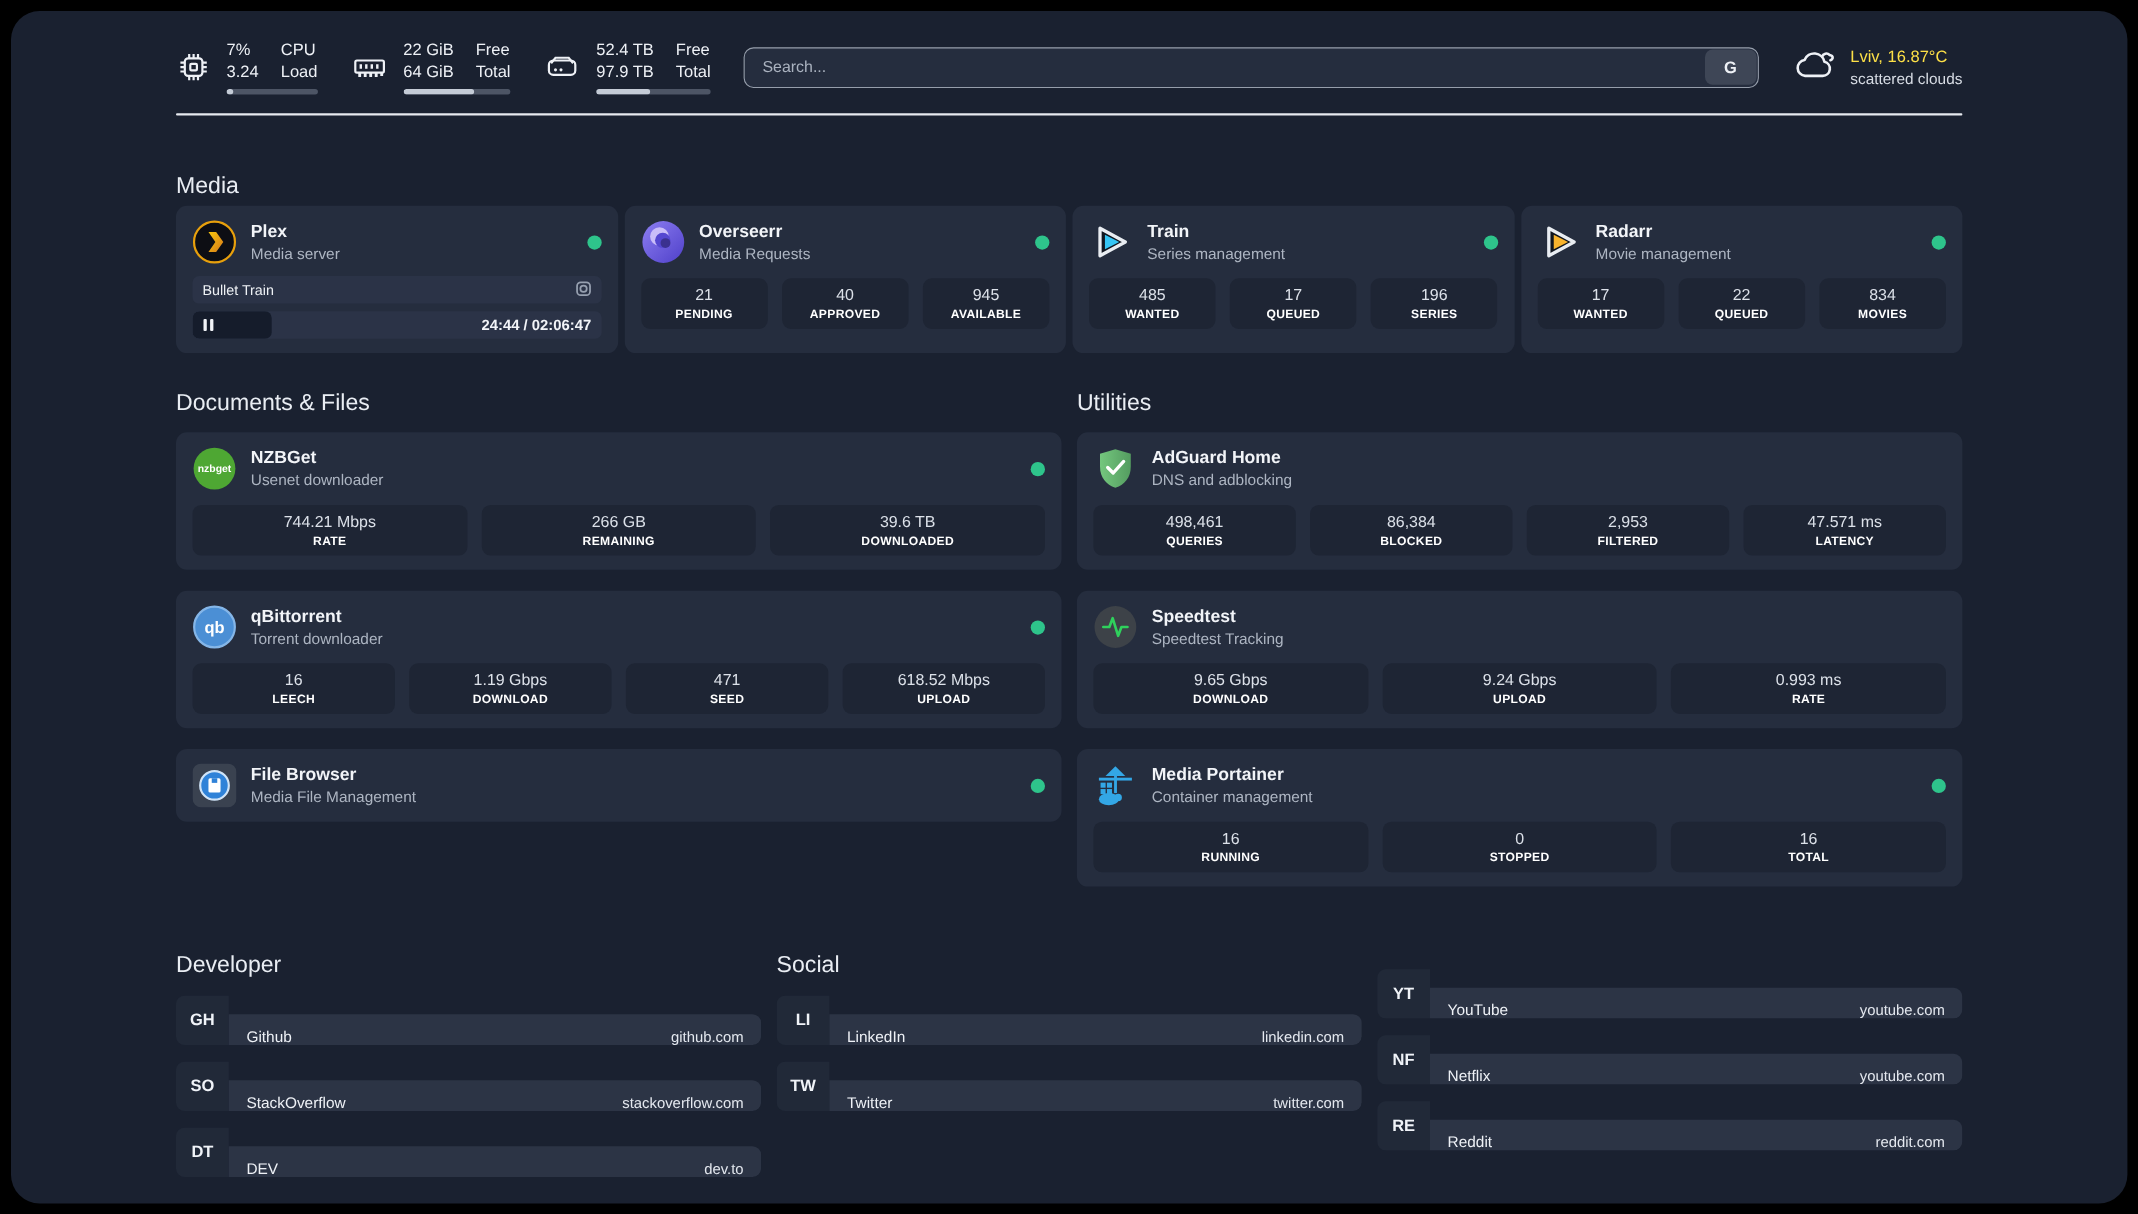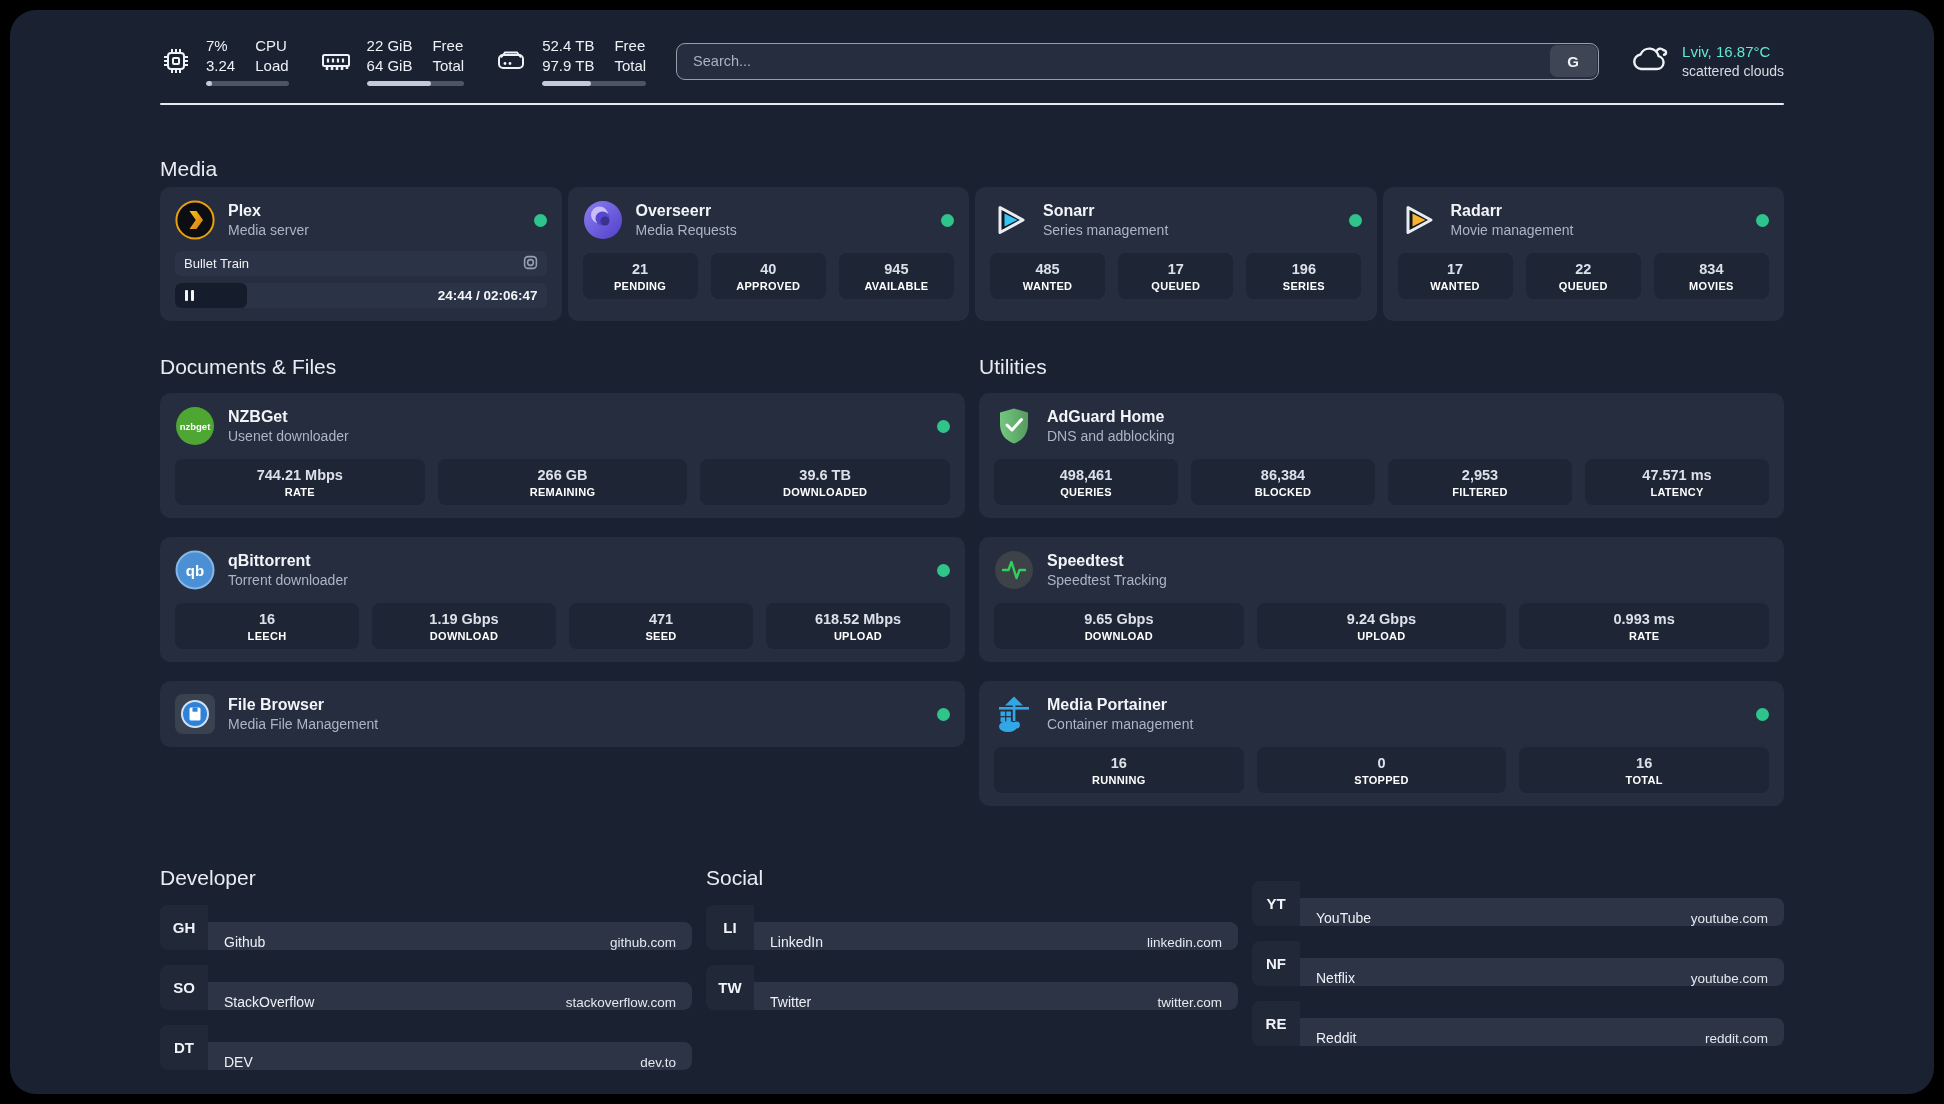--- a/index.html
+++ b/index.html
@@ -20,21 +20,21 @@
   .search-wrap { flex:1; position:relative; }
   .search-input { width:100%; height:37px; background:#252d3e; border:1.5px solid #969eab; border-radius:9px;
     color:#e8ecf2; font-size:14.5px; padding:0 60px 0 16px; outline:none; font-family:inherit; }
   .search-input::placeholder { color:#aab2bf; }
   .search-btn { position:absolute; right:2.5px; top:2.5px; bottom:2.5px; width:47px; background:#3e4656;
     border:none; border-radius:7px; color:#eef1f6; font-size:15px; font-weight:700; display:flex; align-items:center;
     justify-content:center; cursor:pointer; font-family:inherit; }
 
   .weather { display:flex; align-items:center; gap:13px; }
   .weather-text { display:flex; flex-direction:column; line-height:1.3; }
-  .weather-loc { font-size:15px; color:#5eead4; }
+  .weather-loc { font-size:15px; color:#fde047; }
   .weather-cond { font-size:14px; color:#d7dce4; }
 
   .divider { height:2px; background:#e7eaef; border-radius:1px; margin-top:17px; }
 
   
   .section-title { font-size:21px; font-weight:500; color:#e9edf3; }
   .media-section { margin-top:52px; }
   .cards-4 { display:grid; grid-template-columns:repeat(4,1fr); gap:6px; margin-top:6px; }
 
   .card { background:#252d3e; border-radius:10px; padding:13px 15px; }
@@ -42,21 +42,21 @@
   .app-icon { width:40px; height:40px; flex:0 0 40px; }
   .app-icon svg { display:block; }
   .titles { display:flex; flex-direction:column; }
   .app-name { font-size:16px; font-weight:600; color:#f2f4f8; }
   .app-desc { font-size:14px; color:#adb5c2; margin-top:2px; }
   .dot { width:13px; height:13px; border-radius:50%; background:#2ec48b; margin-left:auto; flex:0 0 13px; }
 
   .stats { display:grid; grid-auto-flow:column; grid-auto-columns:1fr; gap:13px; margin-top:13px; }
   .stat { background:#1e2534; border-radius:8px; min-height:46px; display:flex; flex-direction:column;
     align-items:center; justify-content:center; gap:3px; padding:5px 4px; }
-  .stat-value { font-size:14.5px; color:#dce1e9;font-weight:bold; }
+  .stat-value { font-size:14.5px; color:#dce1e9; }
   .stat-label { font-size:11px; font-weight:700; color:#fff; letter-spacing:.3px; }
 
   
   .media-row { margin-top:11px; height:25px; background:#2b3347; border-radius:6px; display:flex;
     align-items:center; padding:0 9px; font-size:13px; color:#eef1f5; }
   .media-row .spacer { flex:1; }
   .progress-row { margin-top:7px; height:25px; background:#2b3347; border-radius:6px; position:relative;
     overflow:hidden; display:flex; align-items:center; }
   .progress-fill { position:absolute; left:0; top:0; bottom:0; background:#151c2b; border-radius:6px; }
   .pause-btn { position:relative; margin-left:10px; display:flex; gap:3px; background:none; border:none; cursor:pointer; padding:0; }
@@ -264,21 +264,21 @@
 
         <div class="card">
           <div class="card-head">
             <span class="app-icon">
               <svg width="40" height="40" viewBox="0 0 40 40">
                 <polygon points="10,7.5 33,20 10,32.5" fill="#11161f" stroke="#e9edf2" stroke-width="3" stroke-linejoin="round"></polygon>
                 <polygon points="14.5,13.5 27.5,20 14.5,26.5" fill="#35c5f4"></polygon>
               </svg>
             </span>
             <div class="titles">
-              <div class="app-name">Sonarr</div>
+              <div class="app-name">Train</div>
               <div class="app-desc">Series management</div>
             </div>
             <span class="dot"></span>
           </div>
           <div class="stats">
             <div class="stat">
               <div class="stat-value">485</div>
                 <div class="stat-label">WANTED</div>
               </div>
             <div class="stat">

